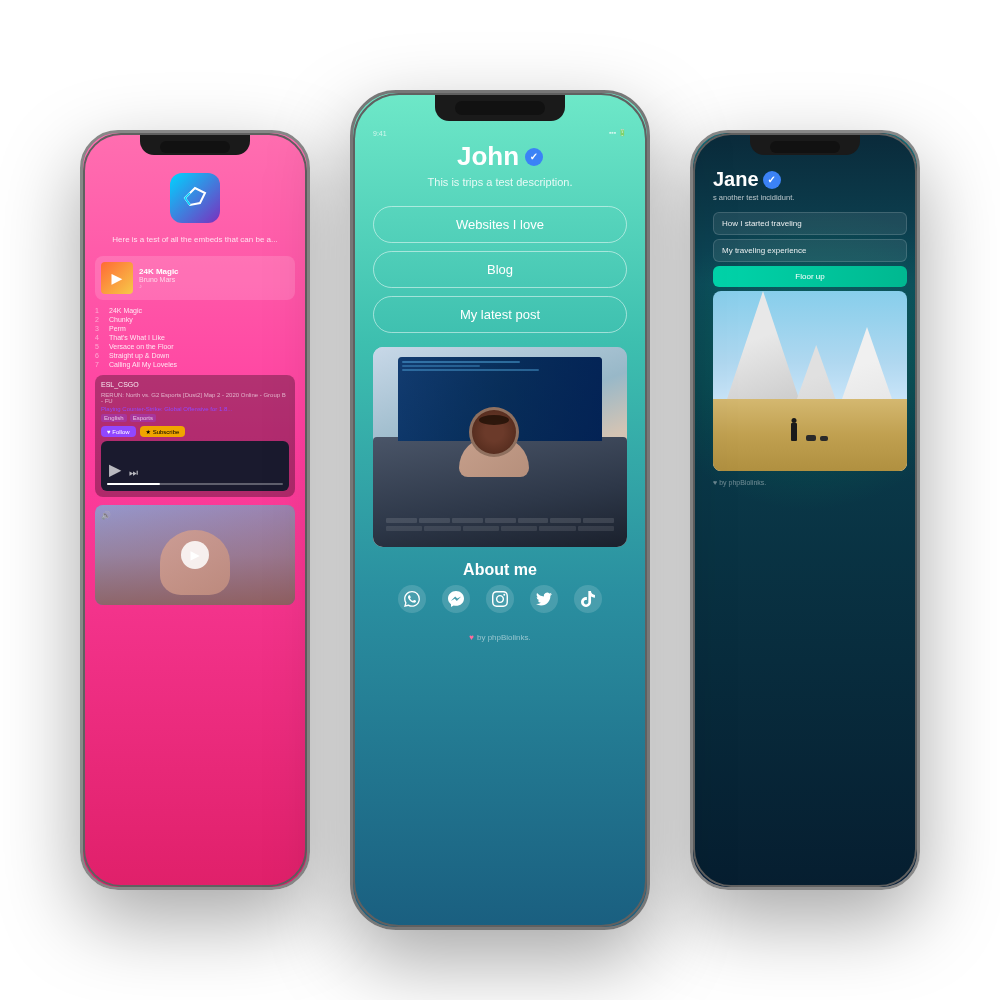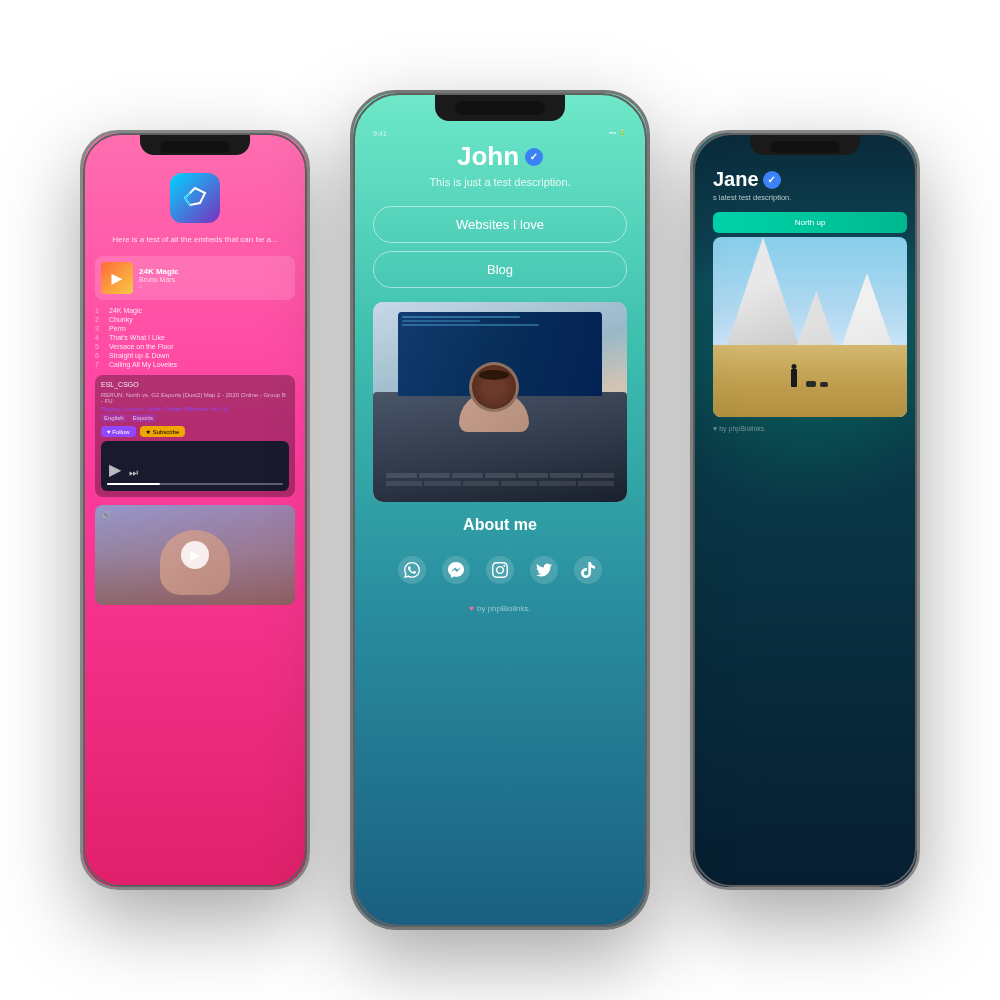--- a/index.html
+++ b/index.html
@@ -308,21 +308,21 @@
     .coffee-scene {
       width: 100%;
       height: 100%;
       background: linear-gradient(160deg, #c8d8e8 0%, #b0c8d8 20%, #98b8c8 40%, #d4c4b4 60%, #c4b4a4 100%);
       position: relative;
     }
     .about-me-title {
       font-size: 16px;
       font-weight: 600;
       color: white;
-      margin-bottom: 22px;
+      margin-bottom: 6px;
     }
     .about-me-text {
       font-size: 9.5px;
       color: rgba(255,255,255,0.8);
       text-align: center;
       line-height: 1.5;
       margin-bottom: 16px;
     }
     .social-icons {
       display: flex;
@@ -646,24 +646,25 @@
 
         <div class="status-bar center-status">
           <span class="status-time">9:41</span>
           <span class="status-icons">▪▪▪ 🔋</span>
         </div>
 
         <div class="center-name">
           <span>John</span>
           <div class="verified-badge">✓</div>
         </div>
-        <div class="center-desc">This is just a test description.</div>
+        <div class="center-desc">This is trips a test description.</div>
 
         <button class="link-btn">Websites I love</button>
         <button class="link-btn">Blog</button>
+        <button class="link-btn">My latest post</button>
 
         <div class="post-image">
           <div class="coffee-scene">
 
             <div style="position:absolute;bottom:0;left:0;right:0;height:55%;background:linear-gradient(170deg,#4a5568 0%,#2d3748 60%,#1a202c 100%);border-radius:4px 4px 0 0;"></div>
 
             <div style="position:absolute;bottom:8%;left:5%;right:5%;display:flex;flex-direction:column;gap:3px;">
               <div style="display:flex;gap:2px;">
                 <div style="flex:1;height:5px;background:rgba(255,255,255,0.12);border-radius:1px;"></div>
                 <div style="flex:1;height:5px;background:rgba(255,255,255,0.12);border-radius:1px;"></div>
@@ -752,24 +753,30 @@
 
       <div style="position:absolute;inset:0;background:linear-gradient(180deg,#0a2a3a 0%,#0d4a5a 20%,#0a3a4a 40%,#061e30 100%);"></div>
 
       <div style="position:absolute;top:10%;left:-20%;width:150%;height:40%;background:radial-gradient(ellipse,rgba(0,200,120,0.25) 0%,rgba(0,150,100,0.1) 50%,transparent 70%);transform:rotate(-15deg);"></div>
 
       <div class="right-content" style="position:relative;z-index:2;padding-left:20px;">
         <div class="right-name">
           <span>Jane</span>
           <div class="verified-badge">✓</div>
         </div>
-        <div class="right-desc">s latest test description.</div>
-
-
-        <div class="signup-btn">North up</div>
+        <div class="right-desc">s another test incididunt.</div>
+
+        <div class="right-link">
+          <span>How I started traveling</span>
+        </div>
+        <div class="right-link">
+          <span>My traveling experience</span>
+        </div>
+
+        <div class="signup-btn">Floor up</div>
 
         <div class="mountain-scene">
           <div class="sky-bg"></div>
 
           <div class="mountain-left"></div>
           <div class="mountain-right"></div>
           <div class="mountain-mid"></div>
 
           <div class="desert-floor">
 

